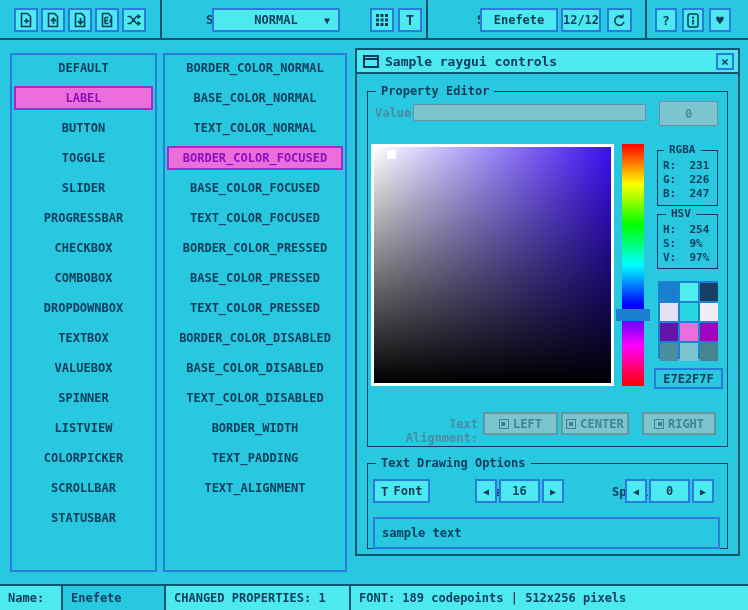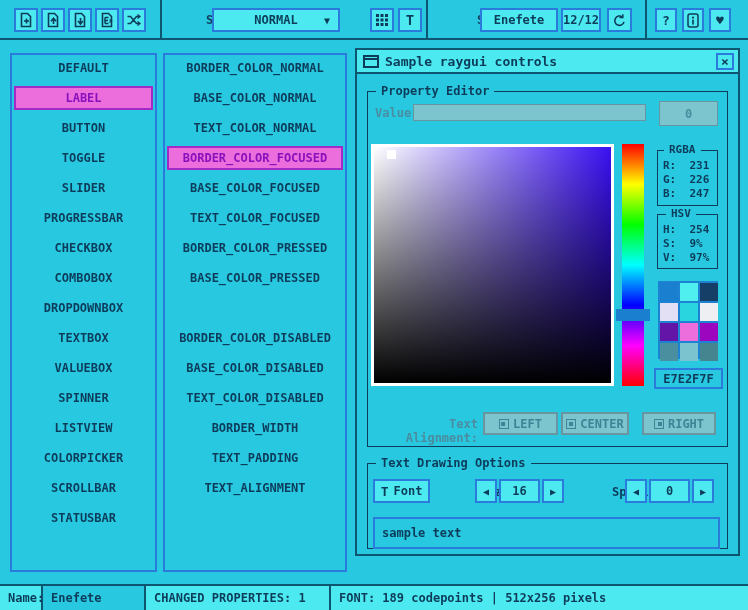--- a/index.html
+++ b/index.html
@@ -203,20 +203,21 @@
 
   <div class="abs panel" style="left:163px;top:53px;width:184px;height:519px;">
     <div class="li" style="top:1px;">BORDER_COLOR_NORMAL</div>
     <div class="li" style="top:31px;">BASE_COLOR_NORMAL</div>
     <div class="li" style="top:61px;">TEXT_COLOR_NORMAL</div>
     <div class="li selected" style="top:91px;text-align:center;">BORDER_COLOR_FOCUSED</div>
     <div class="li" style="top:121px;">BASE_COLOR_FOCUSED</div>
     <div class="li" style="top:151px;">TEXT_COLOR_FOCUSED</div>
     <div class="li" style="top:181px;">BORDER_COLOR_PRESSED</div>
     <div class="li" style="top:211px;">BASE_COLOR_PRESSED</div>
+    <div class="li" style="top:241px;">TEXT_COLOR_PRESSED</div>
     <div class="li" style="top:271px;">BORDER_COLOR_DISABLED</div>
     <div class="li" style="top:301px;">BASE_COLOR_DISABLED</div>
     <div class="li" style="top:331px;">TEXT_COLOR_DISABLED</div>
     <div class="li" style="top:361px;">BORDER_WIDTH</div>
     <div class="li" style="top:391px;">TEXT_PADDING</div>
     <div class="li" style="top:421px;">TEXT_ALIGNMENT</div>
   </div>
 
   <div id="win" class="abs">
     <div id="titlebar">
@@ -322,21 +323,21 @@
   </div>
   <div class="abs btn spinbtn" style="left:692px;">
     <span>▶</span>
   </div>
 
   <div id="sampletext" class="abs">
     <span>sample text</span>
   </div>
 
   <div id="statusbar" class="abs">
-    <div class="scell" style="width:43px;">
+    <div class="scell" style="width:63px;">
       <span>Name:</span>
     </div>
     <div class="scell" style="width:103px;background:var(--bg);">
       <span>Enefete</span>
     </div>
     <div class="scell" style="width:185px;">
       <span>CHANGED PROPERTIES: 1</span>
     </div>
     <div class="scell" style="flex:1;border-right:none;">
       <span>FONT: 189 codepoints | 512x256 pixels</span>

